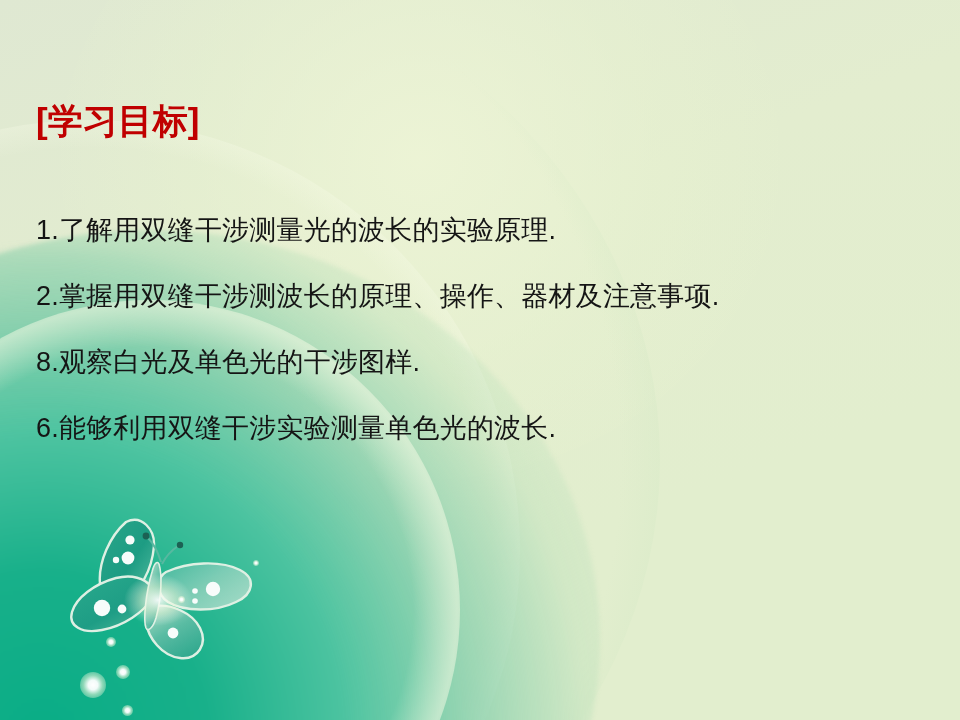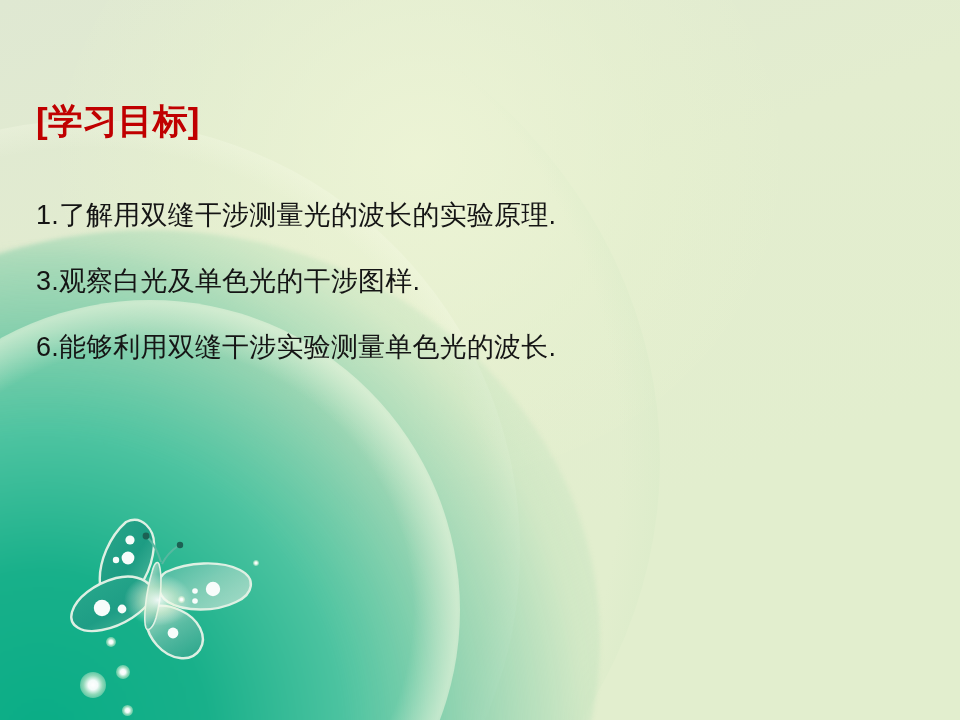--- a/index.html
+++ b/index.html
@@ -149,21 +149,21 @@
     font-size: 35px;
     font-weight: bold;
     color: #c00000;
     letter-spacing: 0px;
     white-space: nowrap;
   }
 
   .goal-list {
     position: absolute;
     left: 36px;
-    top: 182px;
+    top: 197px;
     width: 880px;
   }
 
   .goal-item {
     font-family: "Liberation Sans", sans-serif;
     font-size: 27px;
     line-height: 66px;
     color: #151515;
     white-space: nowrap;
     letter-spacing: 0.2px;
@@ -260,18 +260,19 @@
   <div class="spark" style="left:122px; top:705px; width:11px; height:11px;"></div>
   <div class="spark" style="left:178px; top:596px; width:7px;  height:7px;"></div>
   <div class="spark" style="left:253px; top:560px; width:6px;  height:6px;"></div>
 
   <div class="content">
 
     <div class="page-title">[学习目标]</div>
 
     <div class="goal-list">
       <div class="goal-item">1.了解用双缝干涉测量光的波长的实验原理.</div>
-      <div class="goal-item">3.观察白光及单色光的干涉图样.</div>
+      <div class="goal-item">2.掌握用双缝干涉测波长的原理、操作、器材及注意事项.</div>
+      <div class="goal-item">8.观察白光及单色光的干涉图样.</div>
       <div class="goal-item">6.能够利用双缝干涉实验测量单色光的波长.</div>
     </div>
 
   </div>
 </div>
 
 </body></html>

